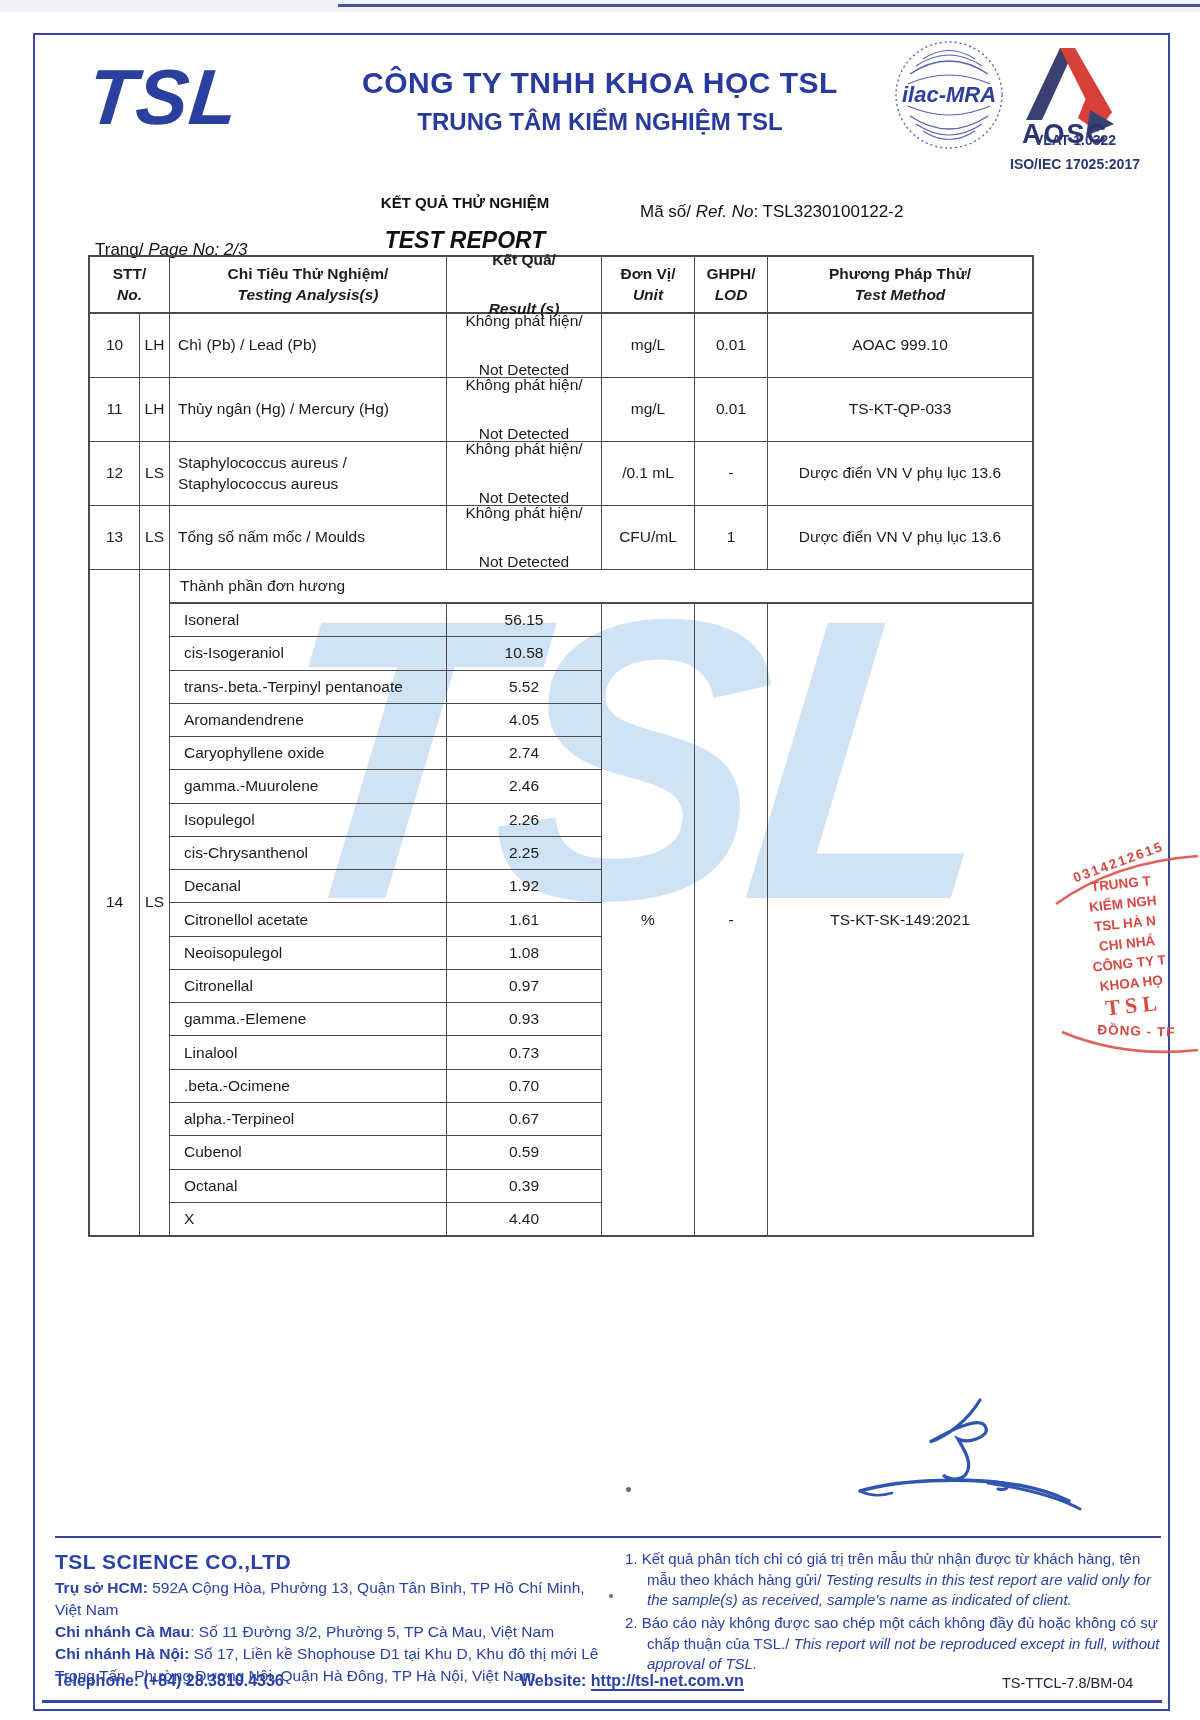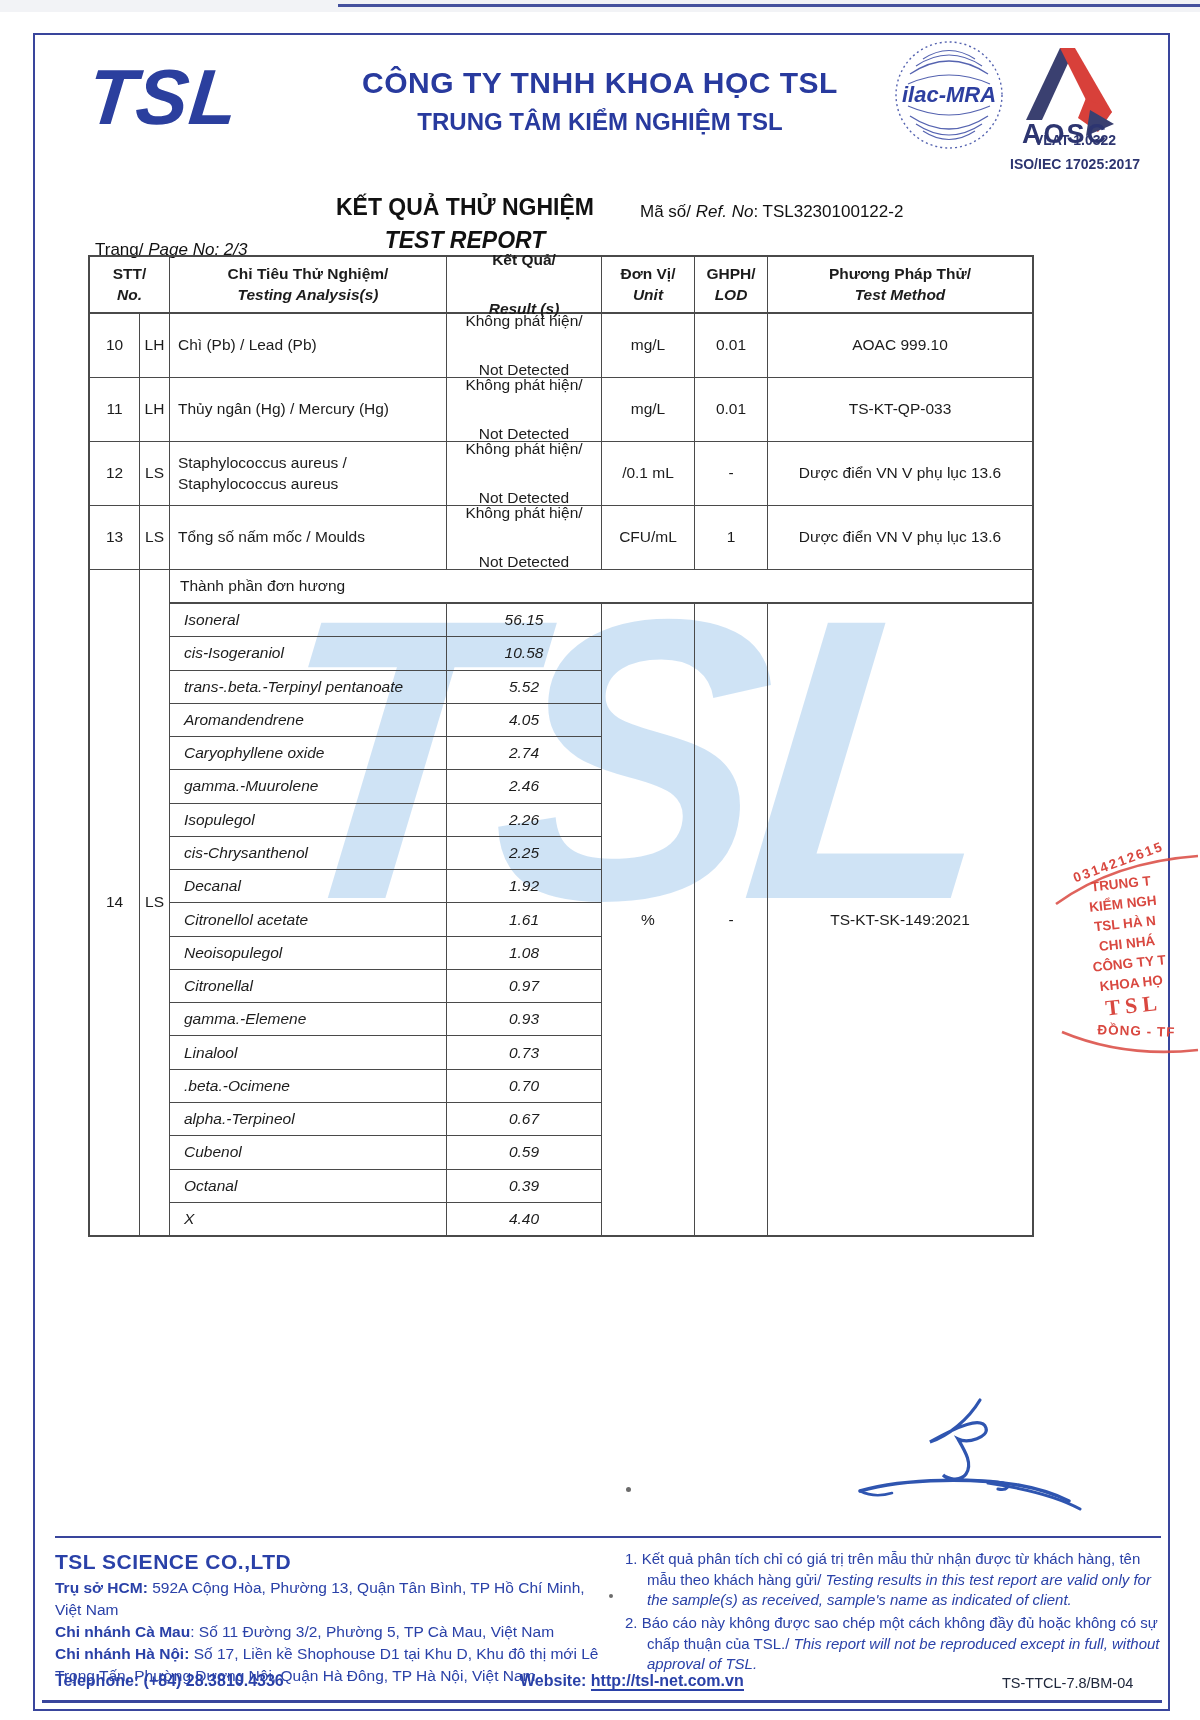--- a/index.html
+++ b/index.html
@@ -16,21 +16,21 @@
         letter-spacing:1px;transform:skewX(-6deg);}
   #company-1{top:66px;left:310px;width:580px;text-align:center;font-size:30px;font-weight:bold;color:#283a9e;letter-spacing:.5px;}
   #company-2{top:108px;left:310px;width:580px;text-align:center;font-size:24px;font-weight:bold;color:#283a9e;}
   #ilac-seal{top:36px;left:890px;}
   #ilac-text{top:82px;left:890px;width:118px;text-align:center;font-size:22px;font-weight:bold;
              color:#2d3fa0;font-style:italic;letter-spacing:0;}
   #aosc-box{top:40px;left:1016px;}
   #vlat{top:132px;left:1010px;width:130px;text-align:center;font-size:14px;font-weight:bold;color:#2d3570;}
   #iso{top:156px;left:1000px;width:150px;text-align:center;font-size:14px;font-weight:bold;color:#2d3570;}
   
-  #title-vi{top:194px;left:300px;width:330px;text-align:center;font-size:23px;font-weight:bold;color:#111;}
+  #title-vi{top:194px;left:300px;width:330px;text-align:center;font-size:15px;font-weight:bold;color:#111;}
   #title-en{top:227px;left:300px;width:330px;text-align:center;font-size:23px;font-weight:bold;font-style:italic;color:#111;}
   #ref-line{top:202px;left:640px;font-size:17px;color:#111;}
   #page-line{top:222px;left:95px;font-size:17px;color:#111;margin-top:18px;}
   .it{font-style:italic;}
   
   #watermark{top:560px;left:270px;font-size:400px;font-weight:900;font-style:italic;
              color:#a9cdee;opacity:.55;letter-spacing:-14px;z-index:0;transform:skewX(-6deg);line-height:1;}
   
   #ttable{top:255px;left:88px;width:946px;height:982px;border:2px solid #4a4a4a;
           box-sizing:border-box;display:flex;flex-direction:column;z-index:1;font-size:15.5px;}
@@ -50,21 +50,21 @@
   #thead .en{font-style:italic;}
   .mainrow{height:64px;}
   .line:empty{display:none;}
   
   #row14{flex:1;display:flex;border-bottom:none;}
   #r14-right{flex:1;display:flex;flex-direction:column;}
   #r14-section{height:34px;border-bottom:2px solid #4a4a4a;display:flex;align-items:center;
                padding-left:10px;box-sizing:border-box;}
   #r14-body{flex:1;display:flex;}
   #r14-ing{width:432px;display:flex;flex-direction:column;}
-  .irow{flex:1;display:flex;border-bottom:1px solid #4a4a4a;box-sizing:border-box;font-style:italic;}
+  .irow{flex:1;display:flex;border-bottom:1px solid #4a4a4a;box-sizing:border-box;}
   .irow:last-child{border-bottom:none;}
   .iname{width:277px;border-right:1px solid #4a4a4a;display:flex;align-items:center;
          padding-left:14px;box-sizing:border-box;}
   .ival{width:155px;border-right:1px solid #4a4a4a;display:flex;align-items:center;
         justify-content:center;box-sizing:border-box;}
   .mcell{box-sizing:border-box;border-right:1px solid #4a4a4a;display:flex;align-items:center;justify-content:center;}
   
   #stamp{top:852px;left:1056px;width:144px;height:200px;z-index:2;color:#d94840;
          transform:rotate(-6deg);text-align:center;font-weight:bold;}
   #stamp .sline{font-size:13.5px;line-height:20px;white-space:nowrap;}

